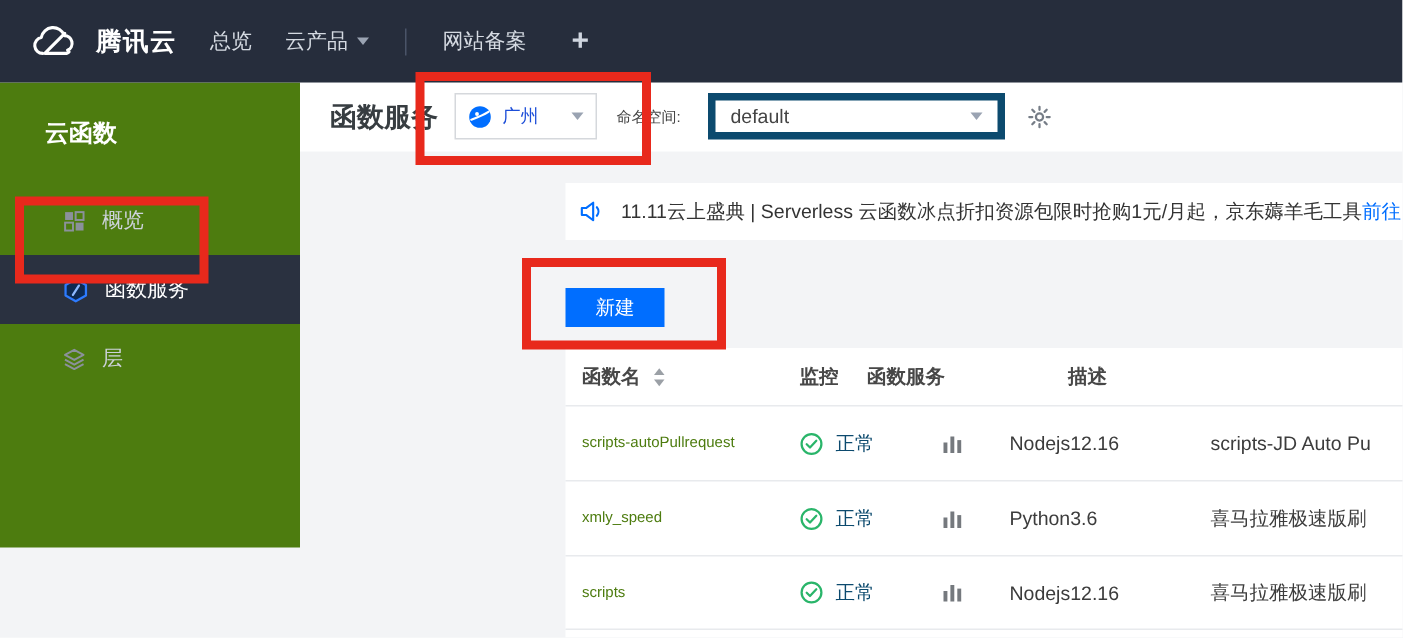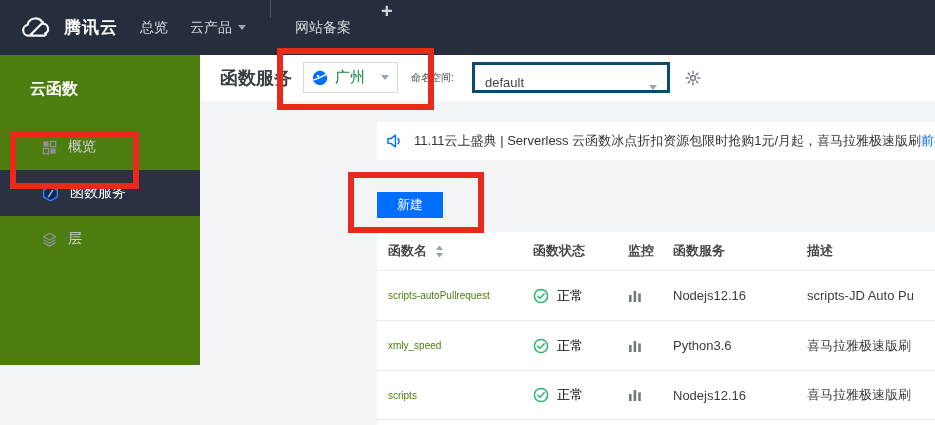--- a/index.html
+++ b/index.html
@@ -2,21 +2,21 @@
 <html><head>
 <meta charset="utf-8">
 <style>
   * { margin:0; padding:0; box-sizing:border-box; }
   html,body { width:935px; height:425px; }
   body { font-family:"Liberation Sans","DejaVu Sans",sans-serif; }
   .screen { position:relative; width:935px; height:425px; overflow:hidden; background:#f3f4f6; }
 
   
   .topbar { position:absolute; left:0; top:0; width:935px; height:55px; background:#262d3c;
-            display:flex; z-index:5; }
+            display:flex; align-items:center; z-index:5; }
   .brand { display:flex; align-items:center; margin-left:18px; width:118px; }
   .brand-name { color:#fff; font-size:17px; font-weight:bold; margin-left:8px; letter-spacing:1px; }
   .top-tab { color:#d5dae2; font-size:14px; margin:0 22px 0 0; cursor:pointer; display:flex; align-items:center; }
   .top-tab:first-of-type { margin-left:4px; }
   .caret { width:0; height:0; border-left:4px solid transparent; border-right:4px solid transparent;
            border-top:5px solid #9aa3b2; margin-left:6px; }
   .top-divider { width:1px; height:18px; background:#46506233; background:#4a5468; margin:0 24px 0 2px; }
   .top-plus { color:#cfd5df; font-size:20px; font-weight:bold; margin-left:8px; }
 
   
@@ -26,24 +26,24 @@
   .side-item .label { color:#ccd2da; font-size:14px; margin-left:11px; }
   .side-item.active { background:#2a3140; }
   .side-item.active .label { color:#ffffff; }
 
   
   .page-header { position:absolute; left:200px; top:55px; width:735px; height:46px; background:#ffffff;
                  display:flex; align-items:center; z-index:3; }
   .page-title { font-size:18px; font-weight:bold; color:#373d41; margin-left:20px; }
   .region-box { position:absolute; left:103px; top:7px; width:95px; height:31px; border:1px solid #d5d8dc;
                 background:#fff; display:flex; align-items:center; padding:0 8px; cursor:pointer; }
-  .region-box .label { font-size:15px; color:#15803d; margin-left:7px; flex:1; }
+  .region-box .label { font-size:12px; color:#1d4ed8; margin-left:7px; flex:1; }
   .ns-label { position:absolute; left:211px; font-size:10px; color:#444; }
-  .ns-select { position:absolute; left:272px; top:7px; width:198px; height:31px; border:3px solid #0c4a6e;
-               background:#fff; display:flex; align-items:flex-end; padding:0 10px; cursor:pointer; }
+  .ns-select { position:absolute; left:272px; top:7px; width:198px; height:31px; border:5px solid #0c4a6e;
+               background:#fff; display:flex; align-items:center; padding:0 10px; cursor:pointer; }
   .ns-select .value { font-size:13px; color:#444; flex:1; }
   .gear-wrap { position:absolute; left:485px; top:15px; cursor:pointer; }
 
   
   .banner-card { position:absolute; left:377px; top:122px; width:600px; height:38px; background:#fff;
                  display:flex; align-items:center; z-index:2; }
   .banner-card .speaker { margin-left:9px; display:flex; }
   .banner-text { font-size:13px; color:#333; margin-left:11px; white-space:nowrap; }
   .banner-link { font-size:13px; color:#006eff; text-decoration:none; white-space:nowrap; }
 
@@ -54,21 +54,21 @@
   .table-card { position:absolute; left:377px; top:232px; width:760px; height:193px; background:#fff; z-index:2; }
   .trow { display:flex; align-items:center; }
   .thead { height:38px; }
   .thead .cell { font-size:13px; font-weight:bold; color:#474747; }
   .tbody-row { height:50px; border-top:1px solid #e8eaed; }
   .tbody-row:last-child { border-bottom:1px solid #e8eaed; }
   .cell { padding-left:11px; display:flex; align-items:center; overflow:hidden; white-space:nowrap; }
   .c-name { width:145px;align-items:center; } .c-status { width:95px; } .c-mon { width:45px; }
   .c-runtime { width:134px; } .c-desc { flex:1; }
   .fn-link { color:#4d7c0f; font-size:10px; text-decoration:none; }
-  .status-txt { color:#000000; font-size:13px; margin-left:8px; }
+  .status-txt { color:#0c4a6e; font-size:13px; margin-left:8px; }
   .cell-txt { color:#3c3c3c; font-size:13px; }
   .sort-ico { margin-left:8px; display:flex; }
 
   
   .redbox { position:absolute; border:6px solid #e8291c; background:transparent; z-index:50; pointer-events:none; }
   .rb-sidebar { left:10px; top:131px; width:129px; height:58px; }
   .rb-region  { left:277px; top:48px; width:157px; height:62px; }
   .rb-create  { left:348px; top:172px; width:136px; height:61px; }
 </style>
 </head>
@@ -175,41 +175,38 @@
     </span>
   </div>
 
   <div class="banner-card">
     <span class="speaker">
       <svg width="17" height="16" viewBox="0 0 18 16">
         <path d="M2 5.5 h3.2 L10 1.8 v12.4 L5.2 10.5 H2 z" fill="none" stroke="#006eff" stroke-width="1.5" stroke-linejoin="round"></path>
         <path d="M12.6 5 a4.6 4.6 0 0 1 0 6" fill="none" stroke="#006eff" stroke-width="1.5" stroke-linecap="round"></path>
       </svg>
     </span>
-    <span class="banner-text">11.11云上盛典 | Serverless 云函数冰点折扣资源包限时抢购1元/月起，喜马拉雅极速版刷</span>
+    <span class="banner-text">11.11云上盛典 | Serverless 云函数冰点折扣资源包限时抢购1元/月起，京东薅羊毛工具</span>
     <a class="banner-link" href="#">前往</a>
 
   </div>
 
   <button class="create-btn">新建</button>
 
   <div class="table-card">
     <div class="trow thead">
       <div class="cell c-name">
         <span>函数名</span>
         <span class="sort-ico">
           <svg width="9" height="13" viewBox="0 0 9 13">
             <path d="M4.5 0.5 L8 5 H1 Z" fill="#9ba0a6"></path>
             <path d="M4.5 12.5 L1 8 H8 Z" fill="#9ba0a6"></path>
           </svg>
         </span>
       </div>
-      <div class="cell c-status">
-          <span>函数状态</span>
-        </div>
       <div class="cell c-mon">
           <span>监控</span>
         </div>
       <div class="cell c-runtime">
           <span>函数服务</span>
         </div>
       <div class="cell c-desc">
           <span>描述</span>
         </div>
     </div>

